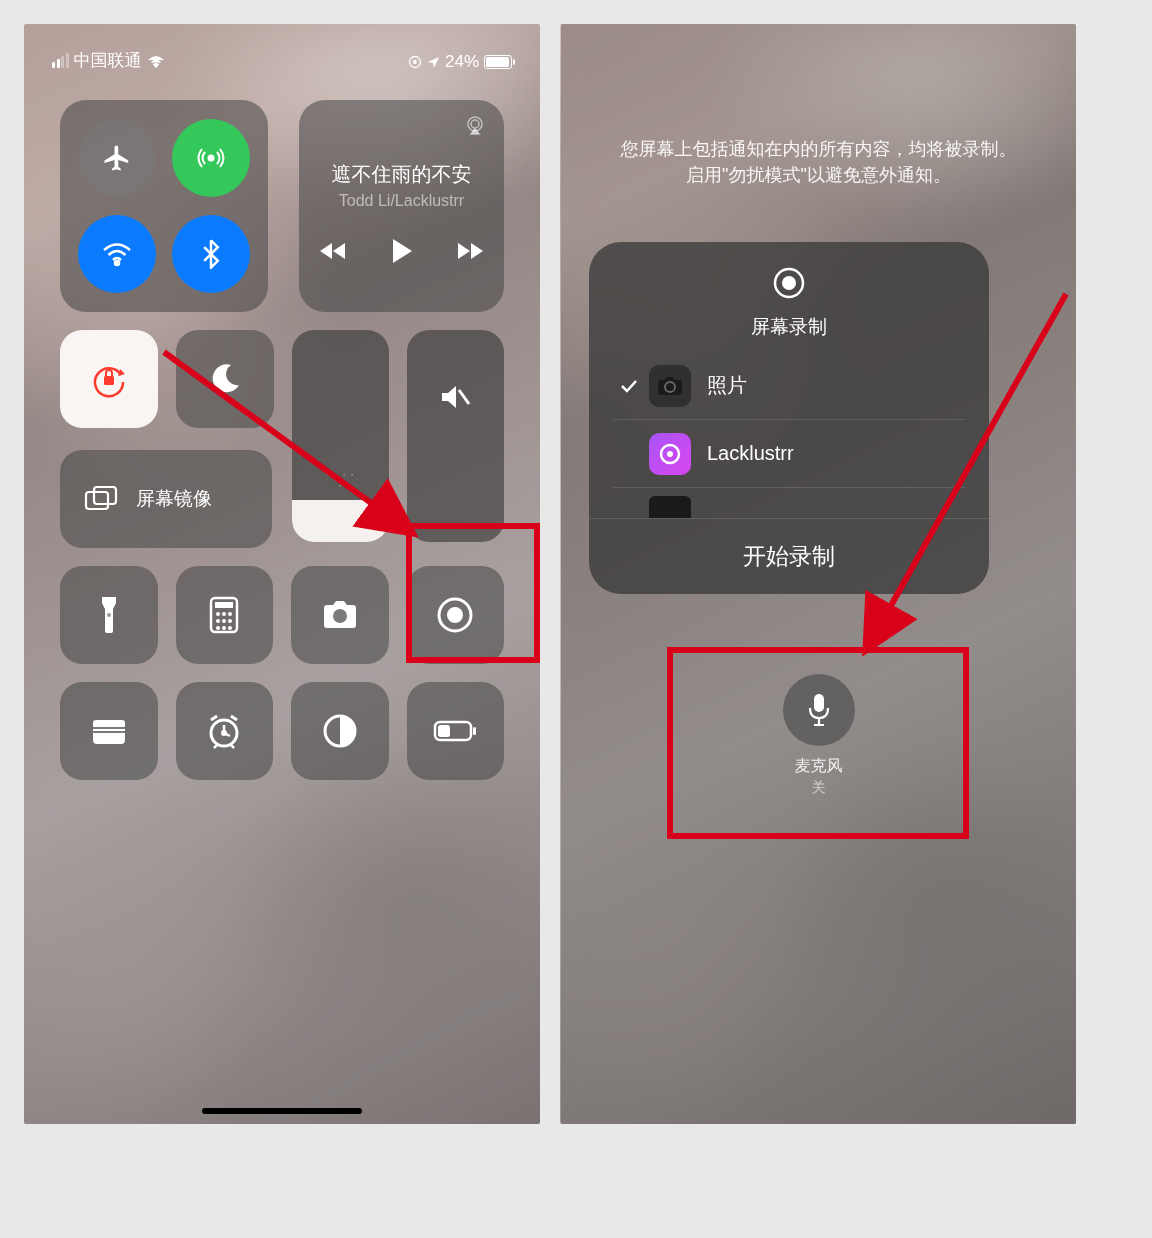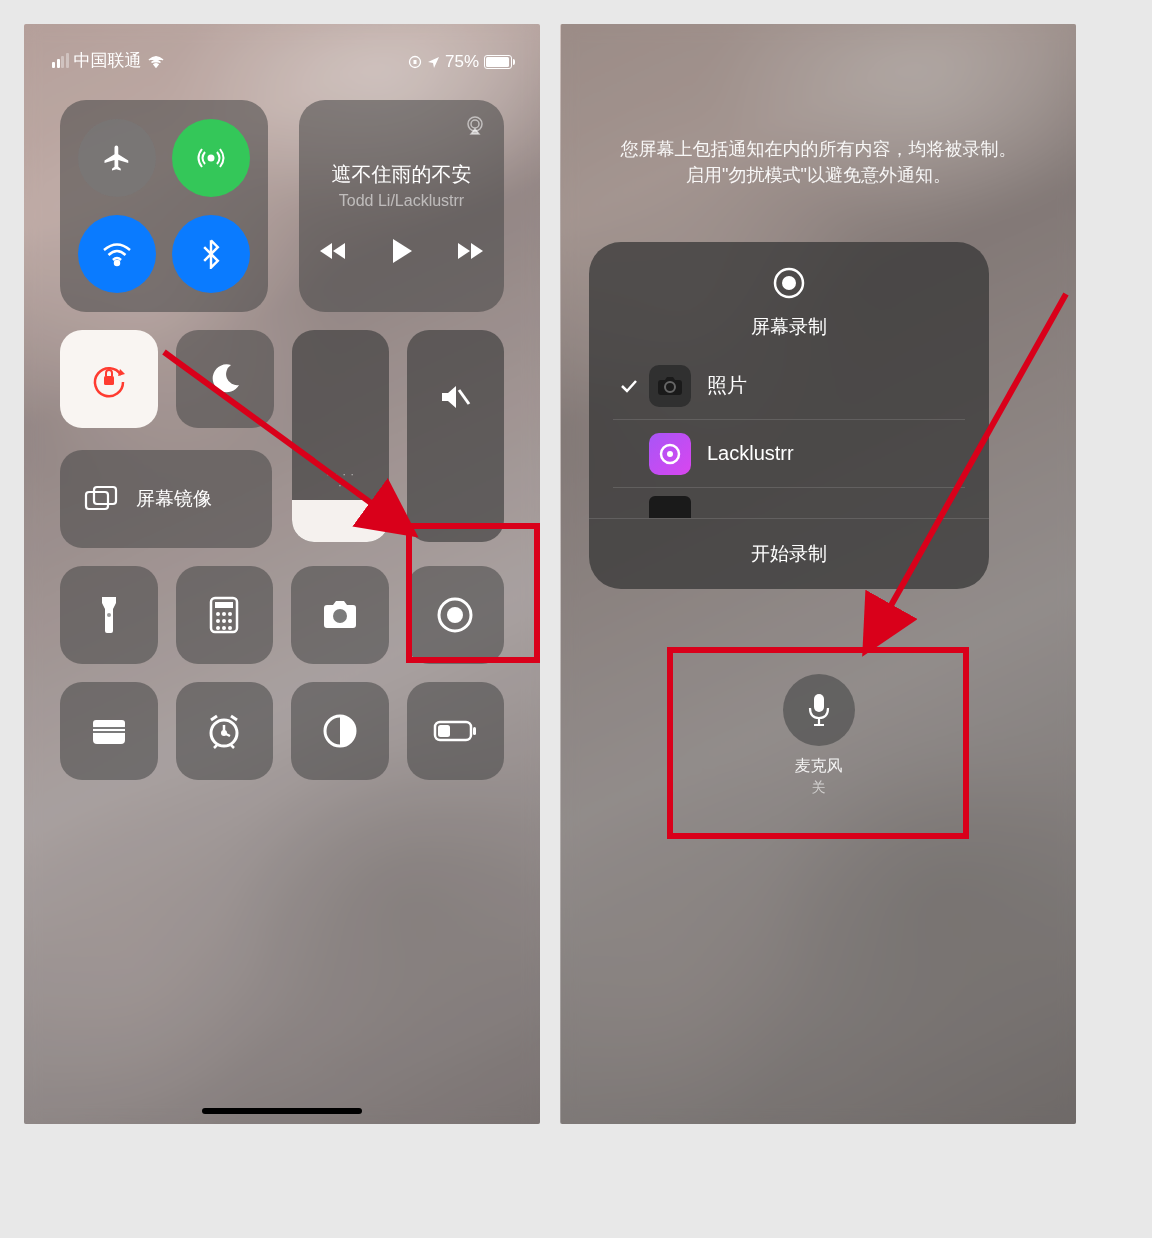--- a/index.html
+++ b/index.html
@@ -83,21 +83,21 @@
   
   .info-text{position:absolute;top:112px;left:0;right:0;text-align:center;color:rgba(255,255,255,0.92);font-size:18px;line-height:1.45;z-index:20;}
   .rec-panel{position:absolute;top:218px;left:28px;width:400px;background:var(--panel-bg);border-radius:32px;z-index:20;overflow:hidden;}
   .rec-head{text-align:center;padding:24px 0 12px;color:#fff;}
   .rec-head .lbl{margin-top:10px;font-size:19px;}
   .rec-list{padding:0 24px;}
   .rec-item{display:flex;align-items:center;height:68px;border-bottom:1px solid rgba(255,255,255,0.12);color:#fff;font-size:20px;}
   .rec-item:last-child{border-bottom:none;}
   .chk{width:32px;display:flex;justify-content:center;color:#fff;}
   .app-ico{width:42px;height:42px;border-radius:10px;margin:0 16px 0 4px;display:flex;align-items:center;justify-content:center;font-size:22px;}
-  .start-btn{text-align:center;color:#fff;font-size:19px;padding:22px 8px;border-top:1px solid rgba(255,255,255,0.12);}
+  .start-btn{text-align:center;color:#fff;font-size:23px;padding:22px 8px;border-top:1px solid rgba(255,255,255,0.12);}
 
   .mic-area{position:absolute;top:650px;left:0;right:0;text-align:center;z-index:20;}
   .mic-btn{width:72px;height:72px;border-radius:50%;background:rgba(80,80,80,0.7);display:inline-flex;align-items:center;justify-content:center;color:#fff;}
   .mic-lbl{color:rgba(255,255,255,0.9);font-size:16px;margin-top:10px;}
   .mic-sub{color:rgba(255,255,255,0.6);font-size:14px;margin-top:2px;}
 </style>
 </head>
 <body>
 
 <div id="phone-left" class="phone">
@@ -123,21 +123,21 @@
         <svg width="14" height="14" viewBox="0 0 14 14">
             <circle cx="7" cy="7" r="5.5" stroke="#fff" stroke-width="1.3" fill="none"></circle>
             <rect x="5.5" y="5" width="3" height="4" fill="#fff"></rect>
           </svg>
       </span>
       <span class="ico">
         <svg width="13" height="13" viewBox="0 0 13 13">
             <path d="M1 6 L12 1 L7 12 L6 7 Z" fill="#fff"></path>
           </svg>
       </span>
-      <span>75%</span>
+      <span>24%</span>
       <div class="battery-shell">
           <div class="battery-fill"></div>
         </div>
     </div>
   </div>
 
   <div class="panel-area">
 
     <div class="row">
       <div class="tile tile-lg connectivity">

